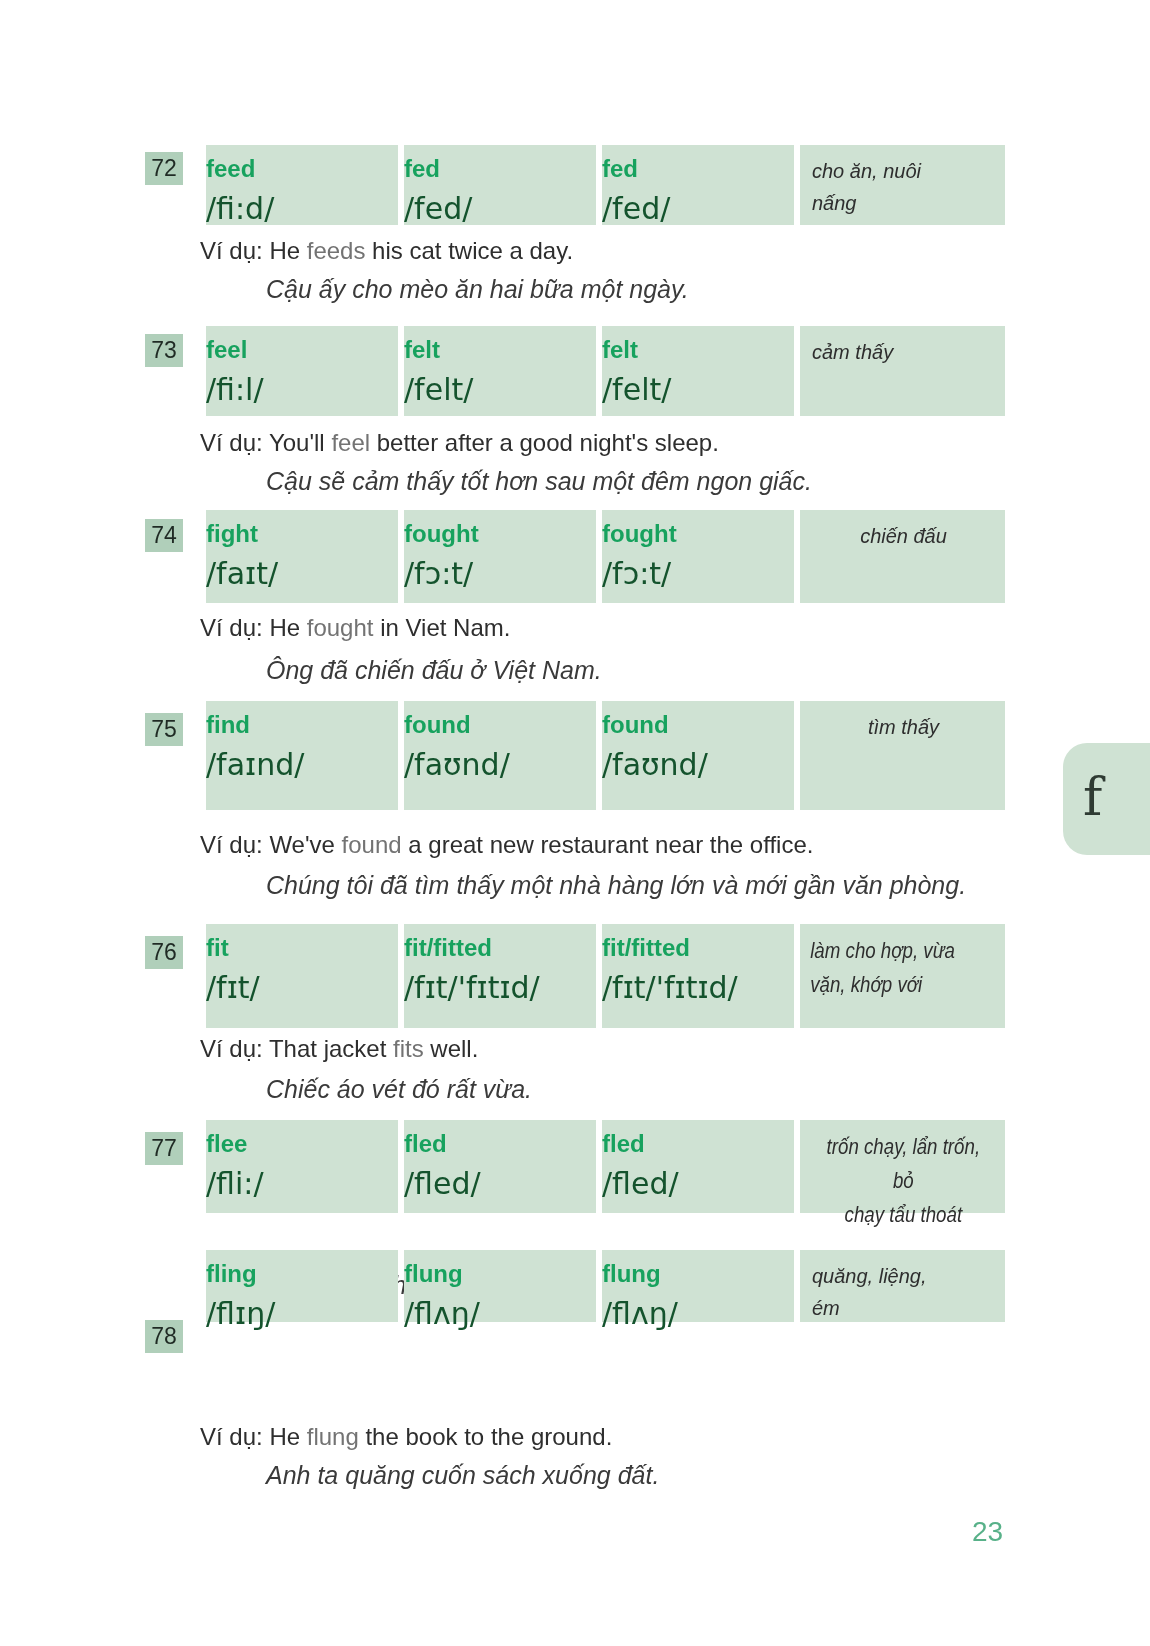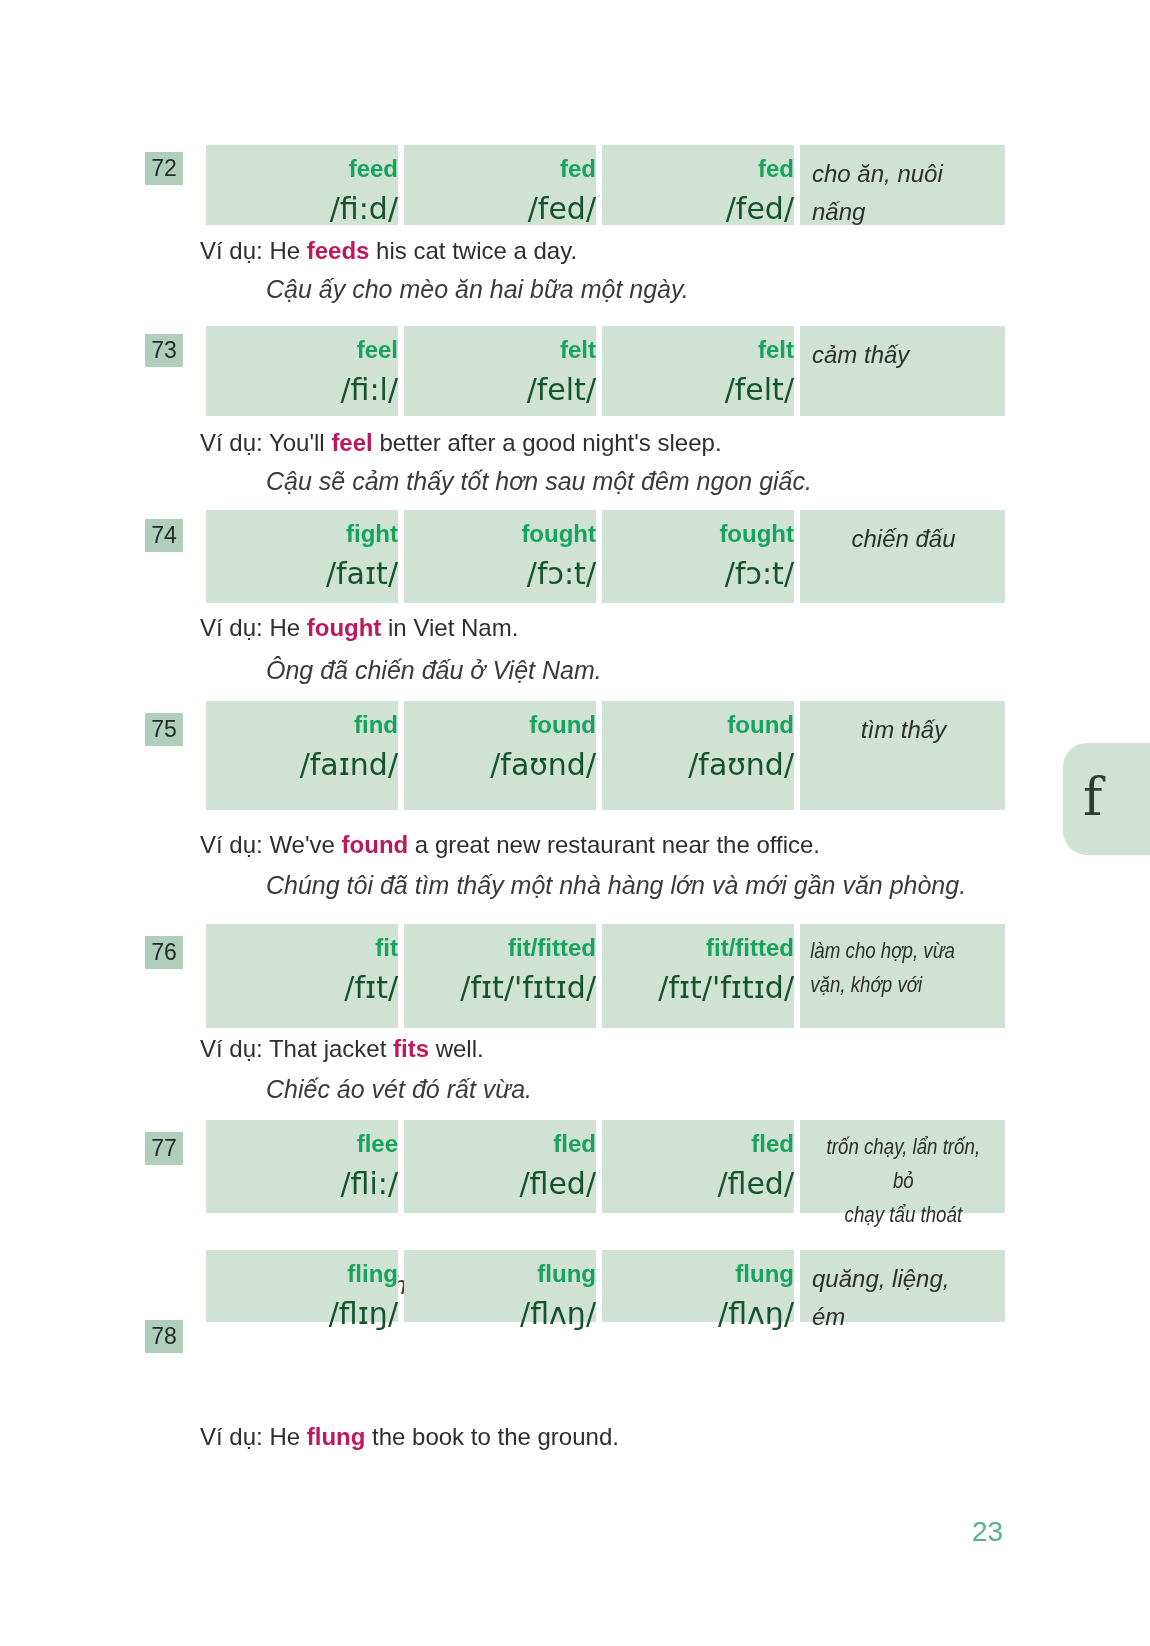--- a/index.html
+++ b/index.html
@@ -7,41 +7,41 @@
     position:relative;width:1150px;height:1646px;background:#ffffff;
     font-family:"Liberation Sans",sans-serif;overflow:hidden;
   }
   .badge{
     position:absolute;left:145px;width:38px;height:33px;
     background:#b0cfba;color:#1f2a24;font-size:23px;font-weight:400;
     display:flex;align-items:center;justify-content:center;
   }
   .row{position:absolute;left:206px;width:799px;display:flex;}
   .cell{
-    background:#cfe2d3;display:flex;flex-direction:column;align-items:flex-end;
+    background:#cfe2d3;display:flex;flex-direction:column;align-items:flex-start;
     padding-top:9px;box-sizing:border-box;
   }
   .c1,.c2,.c3{width:192px;margin-right:6px;}
   .c4{width:205px;align-items:stretch;}
   .verb{color:#17a25e;font-weight:bold;font-size:24px;line-height:30px;text-align:center;}
   .ipa{
     color:#14532d;font-size:30px;line-height:26px;margin-top:12px;text-align:center;
     font-family:"DejaVu Sans",sans-serif;font-weight:400;
   }
   .meaning{
-    font-style:italic;color:#2e2e2e;font-size:24px;line-height:38px;
+    font-style:italic;color:#2e2e2e;font-size:20px;line-height:32px;
     white-space:pre-line;padding:1px 10px 0 12px;
   }
   .meaning.center{text-align:center;}
   .meaning.condensed{font-size:22px;line-height:34px;transform:scaleX(0.85);transform-origin:0 0;width:118%;}
   .meaning.condensed.center{transform-origin:50% 0;text-align:center;width:auto;}
   .example{
     position:absolute;left:200px;width:860px;font-size:24px;color:#2e2e2e;line-height:30px;
   }
-  .example .ex-verb{color:#be185d;font-weight:bold;}
+  .example .ex-verb{color:#737373;font-weight:normal;}
   .translation{
     position:absolute;left:266px;width:820px;font-size:25px;color:#3a3a3a;
     font-style:italic;line-height:30px;
   }
   .side-tab{
     position:absolute;left:1063px;top:743px;width:110px;height:112px;
     background:#cfe2d3;border-radius:24px 0 0 24px;
   }
   .side-tab .tab-letter{
     position:absolute;left:20px;top:50%;transform:translateY(-54%);
@@ -209,20 +209,21 @@
       <div class="ipa">/flʌŋ/</div>
     </div>
     <div class="cell c4">
       <div class="meaning">quăng, liệng,
 ém</div>
     </div>
   </div>
   <div class="example" style="top:1422px">
     <span class="ex-label">Ví dụ:</span><span> He </span><span class="ex-verb">flung</span><span> the book to the ground.</span>
   </div>
+  <div class="translation" style="top:1460px">Anh ta quăng cuốn sách xuống đất.</div>
 
   <div class="side-tab">
     <span class="tab-letter">f</span>
   </div>
 
   <div class="page-number">23</div>
 
 </div>
 
 </body></html>

